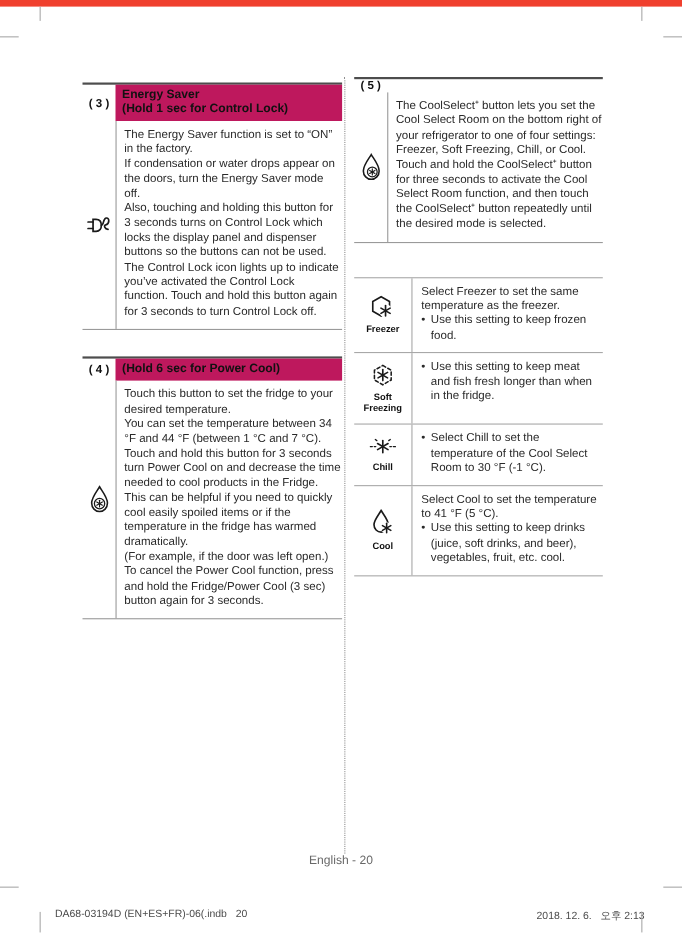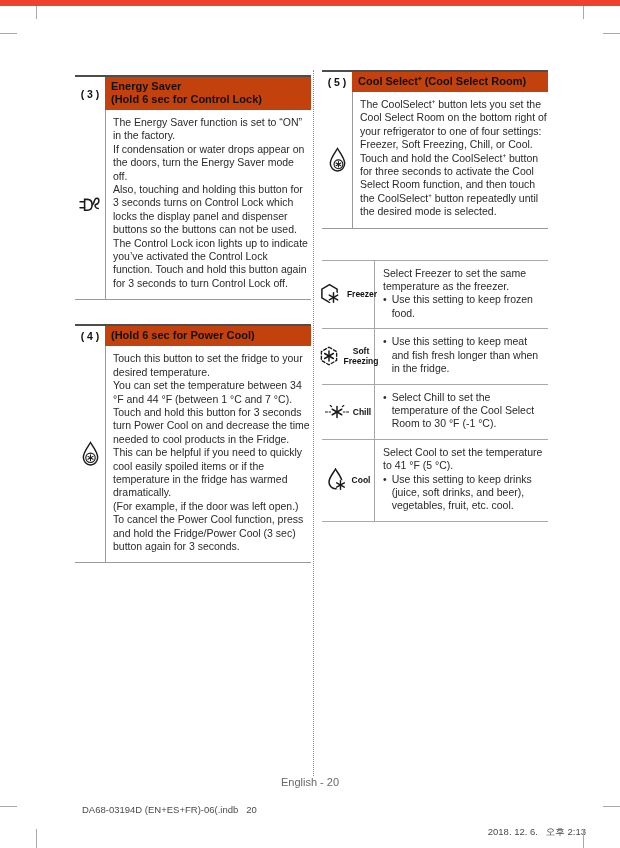--- a/index.html
+++ b/index.html
@@ -10,45 +10,45 @@
   .crop-v{position:absolute;width:1px;background:#a9a9a9;z-index:3;}
   .crop-h{position:absolute;height:1px;background:#a9a9a9;z-index:3;}
   
   .col-left{position:absolute;left:75px;top:75px;width:236px;}
   .col-right{position:absolute;left:322px;top:70px;width:226px;}
   .center-divider{position:absolute;left:313px;top:70px;height:706px;width:0;border-left:1px dotted #8f8f8f;}
   
   .sec-head{display:flex;border-top:2px solid #4d4d4d;}
   .sec-num{width:30px;display:flex;align-items:center;justify-content:center;
            font-weight:bold;font-size:10.5px;color:#111;}
-  .sec-title{flex:1;background:#c2410c;padding:3px 6px 4px;font-weight:bold;font-size:11px;
+  .sec-title{flex:1;background:#be185d;padding:3px 6px 4px;font-weight:bold;font-size:11px;
              line-height:13px;color:#111;}
   .sec-body{display:flex;border-bottom:1px solid #9a9a9a;}
   .icon-cell{width:30px;display:flex;align-items:center;justify-content:center;flex:0 0 30px;}
   .text-cell{flex:1;border-left:1px solid #9a9a9a;padding:6px 1px 9px 7px;
              font-size:10.5px;line-height:13.4px;}
   .sec-gap{height:24px;}
   
   .csr-table{margin-top:31px;border-top:1px solid #a8a8a8;}
   .csr-row{display:flex;border-bottom:1px solid #a8a8a8;}
   .csr-icon-cell{width:48px;flex:0 0 48px;border-right:1px solid #a8a8a8;display:flex;
-                 flex-direction:row;align-items:center;justify-content:center;gap:4px;padding:9px 2px;}
+                 flex-direction:column;align-items:center;justify-content:center;gap:4px;padding:9px 2px;}
   .csr-label{font-size:8.5px;font-weight:bold;text-align:center;line-height:10px;color:#111;}
   .csr-text-cell{flex:1;padding:6px 1px 8px 8px;font-size:10.5px;line-height:13.4px;}
   .bullet-item{display:flex;gap:5px;}
   .bullet-item .b{flex:0 0 auto;}
   
   .watermark{position:absolute;left:46px;top:398px;width:530px;z-index:40;white-space:nowrap;
              font-size:46px;font-weight:bold;letter-spacing:1.5px;
              color:rgba(255,255,255,0.35);-webkit-text-stroke:1.7px #c8c8c8;
              pointer-events:none;}
   
   .page-label{position:absolute;top:776px;left:0;width:620px;text-align:center;
               font-size:11px;color:#686868;}
-  .print-left{position:absolute;left:50px;top:804px;font-size:9.5px;color:#4a4a4a;white-space:pre;margin-left:32px;}
+  .print-left{position:absolute;left:50px;top:826px;font-size:9.5px;color:#4a4a4a;white-space:pre;}
   .print-right{position:absolute;right:34px;top:826px;font-size:9.5px;color:#4a4a4a;white-space:pre;}
   svg{display:block;}
 </style>
 </head>
 <body>
 
 <div class="page">
 
   <div class="top-bar"></div>
 
@@ -63,21 +63,21 @@
 
   <div class="center-divider"></div>
 
   <div class="col-left">
 
     <div class="sec">
       <div class="sec-head">
         <div class="sec-num">( 3 )</div>
         <div class="sec-title">
           <div>Energy Saver</div>
-          <div>(Hold 6 sec for Control Lock)</div>
+          <div>(Hold 1 sec for Control Lock)</div>
         </div>
       </div>
       <div class="sec-body">
         <div class="icon-cell">
           <svg width="27" height="20" viewBox="0 0 26 22" fill="none" stroke="#1a1a1a" stroke-width="1.7" stroke-linecap="round">
             <path d="M1.5,7.5 H6.5"></path>
               <path d="M1.5,14 H6.5"></path>
             <path d="M6.5,4.8 L9.5,4.8 C13.2,4.8 14.8,7.3 14.8,10.8 C14.8,14.3 13.2,16.8 9.5,16.8 L6.5,16.8 Z"></path>
             <path d="M14.8,10.8 C17.5,10.8 16.2,3.8 19.8,3.5 C23.4,3.2 22.8,9.8 19.2,10.3 C16.8,10.6 18.2,14.6 21.5,14.9"></path>
           </svg>
@@ -121,23 +121,20 @@
         </div>
       </div>
     </div>
   </div>
 
   <div class="col-right">
 
     <div class="sec">
       <div class="sec-head">
         <div class="sec-num">( 5 )</div>
-        <div class="sec-title">
-          <div>Cool Select⁺ (Cool Select Room)</div>
-        </div>
       </div>
       <div class="sec-body">
         <div class="icon-cell">
           <svg width="23" height="26" viewBox="0 0 24 27" fill="none" stroke="#1a1a1a" stroke-width="1.5" stroke-linecap="round">
             <path d="M12,1.5 C10,5 4.5,11.5 4.5,17 C4.5,21.5 7.9,25 12,25 C16.1,25 19.5,21.5 19.5,17 C19.5,11.5 14,5 12,1.5 Z"></path>
             <circle cx="13" cy="18" r="4.6" stroke-width="1.2"></circle>
             <g stroke-width="1.1">
               <path d="M13,15.1 L13,20.9"></path>
               <path d="M10.5,16.55 L15.5,19.45"></path>
               <path d="M10.5,19.45 L15.5,16.55"></path>

